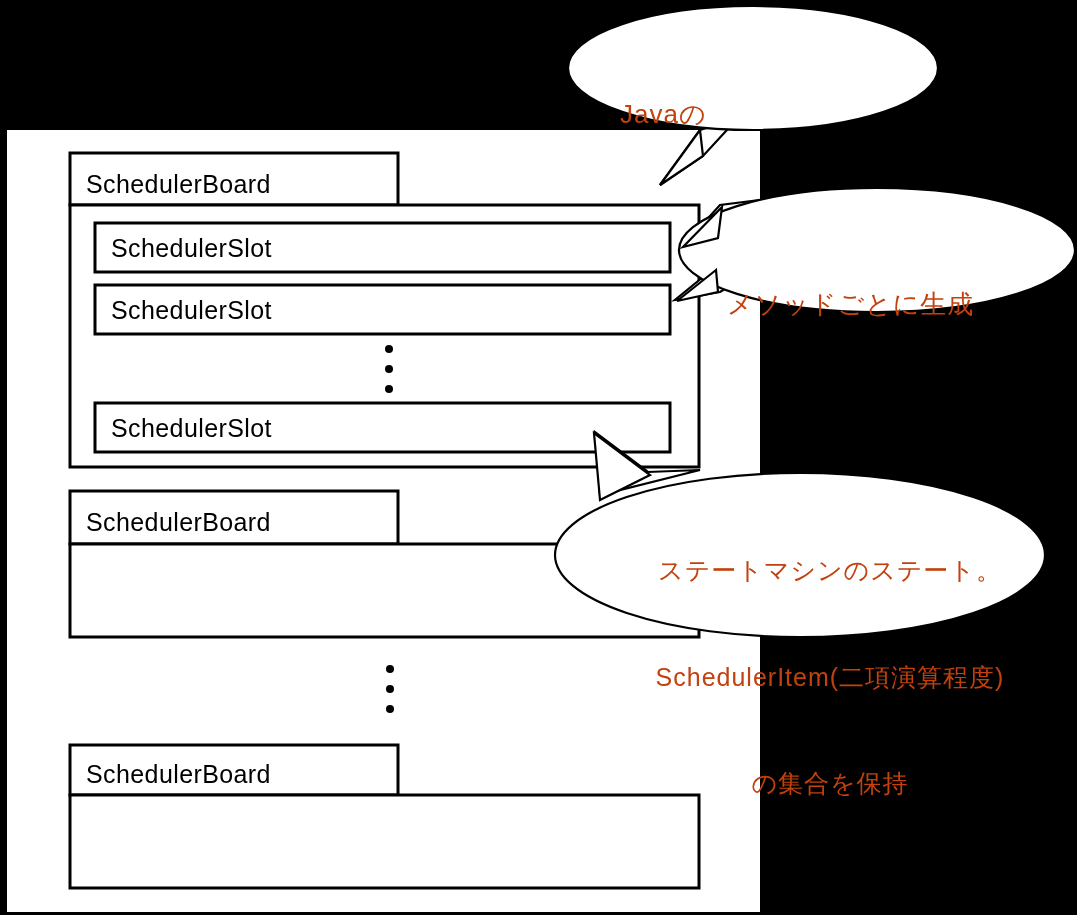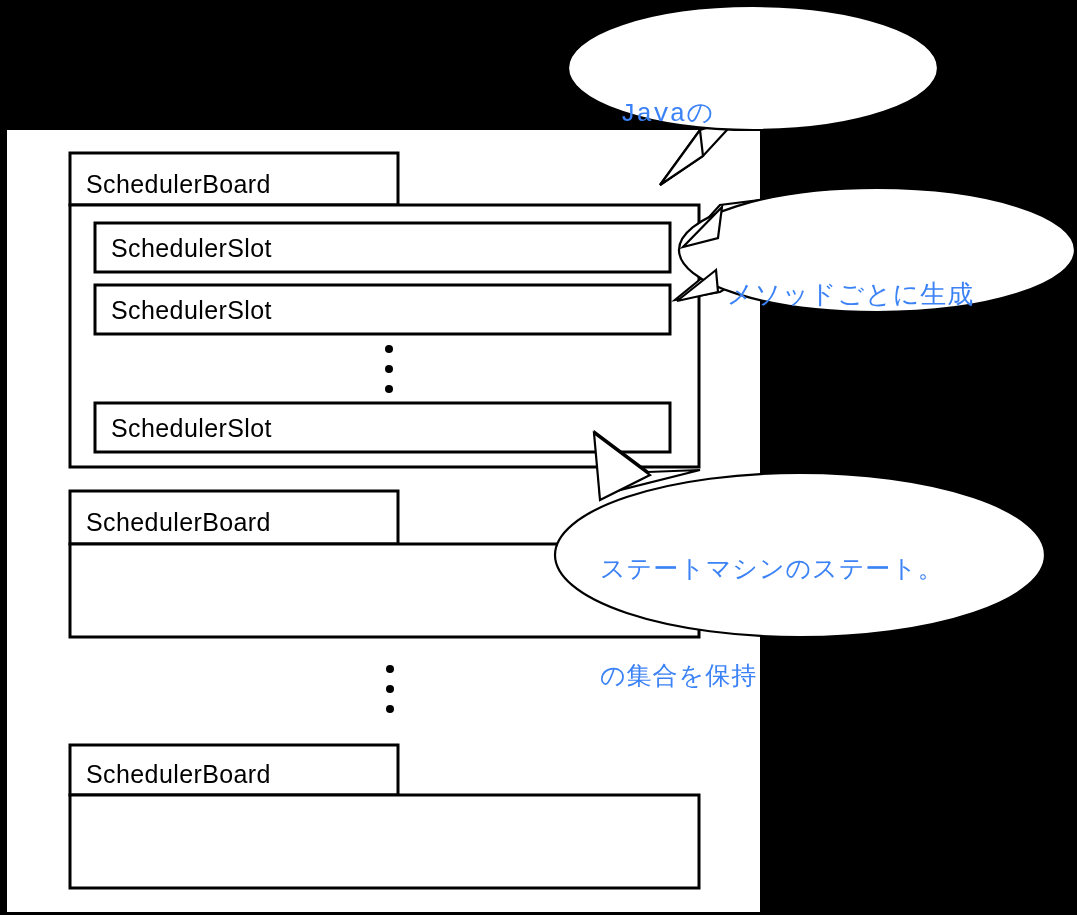--- a/index.html
+++ b/index.html
@@ -14,22 +14,22 @@
   .boxline{fill:#ffffff;stroke:#000000;stroke-width:3;}
   .bubble{fill:#ffffff;stroke:#000000;stroke-width:2.2;}
   .tail{fill:#ffffff;stroke:#000000;stroke-width:2.2;stroke-linejoin:miter;}
   .dot{fill:#000000;}
   .lbl{
     position:absolute;color:#000;white-space:pre;
     font-family:"Liberation Sans","DejaVu Sans",sans-serif;
     font-size:25px;letter-spacing:0.4px;text-align:right;
   }
   .bub-txt{
-    position:absolute;color:#3b82f6;white-space:pre;text-align:left;
-    font-family:Liberation Mono, monospace;
+    position:absolute;color:#c2410c;white-space:pre;text-align:left;
+    font-family:Liberation Sans, sans-serif;
     font-size:26px;line-height:1.32;letter-spacing:1px;
   }
 </style>
 </head>
 <body>
 
 <div id="stage">
 
   <svg class="layer" viewBox="0 0 1077 915">
 
@@ -88,22 +88,23 @@
   <div class="lbl" style="left:86px;top:760px;">SchedulerBoard</div>
 
   <div class="lbl" style="left:111px;top:234px;">SchedulerSlot</div>
   <div class="lbl" style="left:111px;top:296px;">SchedulerSlot</div>
   <div class="lbl" style="left:111px;top:414px;">SchedulerSlot</div>
 
   <div class="bub-txt" style="left:620px;top:28px;width:300px;">
     <div>Javaの</div>
   </div>
 
-  <div class="bub-txt" style="left:727px;top:210px;width:330px;">
+  <div class="bub-txt" style="left:727px;top:218px;width:330px;">
     <div>メソッドごとに生成</div>
   </div>
 
-  <div class="bub-txt" style="left:600px;top:482px;width:460px;font-size:25px;line-height:1.42;">
+  <div class="bub-txt" style="left:600px;top:482px;width:460px;font-size:25px;line-height:1.42;text-align:center;">
     <div>ステートマシンのステート。</div>
+    <div>SchedulerItem(二項演算程度)</div>
     <div>の集合を保持</div>
   </div>
 
 </div>
 
 </body></html>

